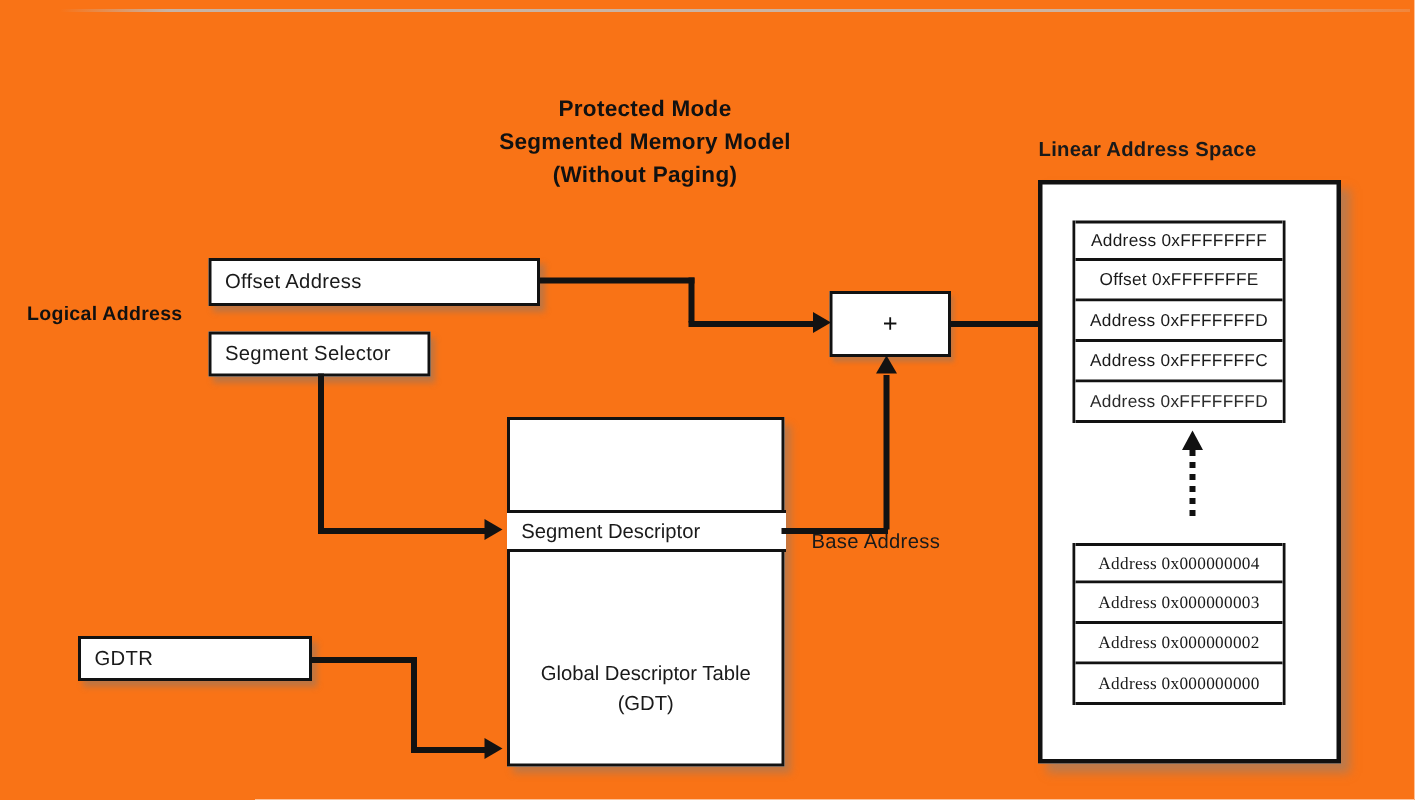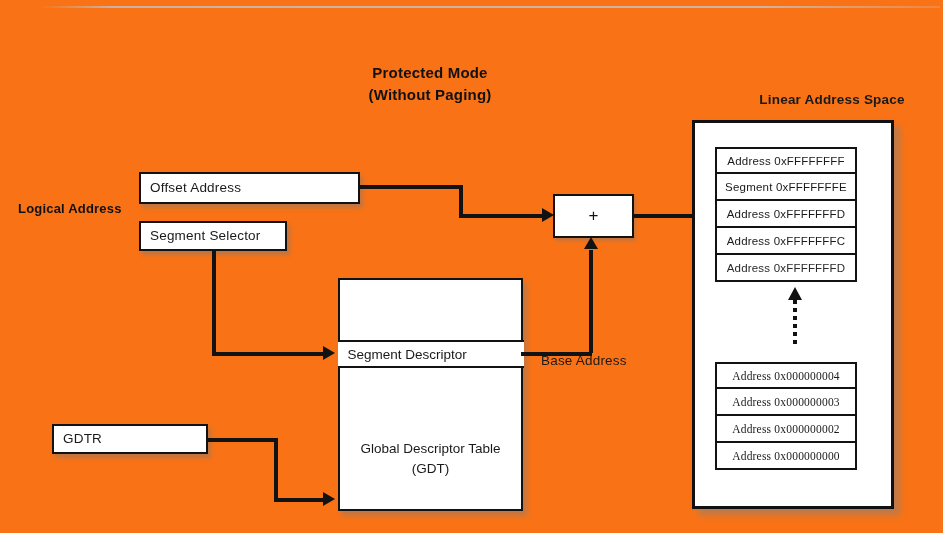--- a/index.html
+++ b/index.html
@@ -120,21 +120,21 @@
     text-align: center;
     font-size: 13.5px;
     line-height: 20px;
     color: #1a1a1a;
     margin-top: 27px;
   }
 
   
   .las-title {
     position: absolute;
-    left: 727px;
+    left: 660px;
     top: 92px;
     width: 210px;
     text-align: center;
     font-weight: bold;
     font-size: 13.5px;
     letter-spacing: 0.2px;
   }
   .las-outer {
     position: absolute;
     left: 692px;
@@ -214,20 +214,21 @@
 </style>
 </head>
 <body>
 
 <div id="canvas">
 
   <div class="scan-line"></div>
 
   <div class="title">
     <div>Protected Mode</div>
+    <div>Segmented Memory Model</div>
     <div>(Without Paging)</div>
   </div>
 
   <div class="section-label" style="left:18px; top:201px;">Logical Address</div>
 
   <div class="box" style="left:139px; top:172px; width:221px; height:32px;">
     <span class="box-label" style="left:9px; top:6px;">Offset Address</span>
   </div>
 
   <div class="box" style="left:139px; top:221px; width:148px; height:30px;">
@@ -273,21 +274,21 @@
   <div class="arrow-r" style="left:323px; top:492px;"></div>
 
   <div class="ln ln-h" style="left:633px; top:214px; width:86px;"></div>
   <div class="arrow-r" style="left:702px; top:208px;"></div>
 
   <div class="las-title">Linear Address Space</div>
 
   <div class="las-outer">
     <div class="las-inner-top" style="top:24px;">
       <div class="addr-row first">Address  0xFFFFFFFF</div>
-      <div class="addr-row">Segment  0xFFFFFFFE</div>
+      <div class="addr-row">Offset  0xFFFFFFFE</div>
       <div class="addr-row">Address  0xFFFFFFFD</div>
       <div class="addr-row">Address  0xFFFFFFFC</div>
       <div class="addr-row faded">Address  0xFFFFFFFD</div>
     </div>
 
     <div class="las-inner-bottom" style="top:239px;font-family:Liberation Serif, serif;">
       <div class="addr-row first">Address  0x000000004</div>
       <div class="addr-row">Address  0x000000003</div>
       <div class="addr-row">Address  0x000000002</div>
       <div class="addr-row">Address  0x000000000</div>

